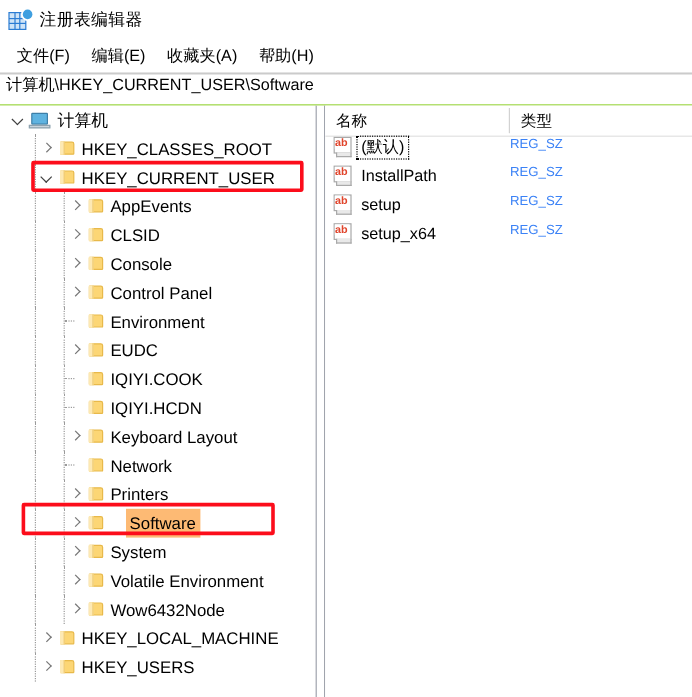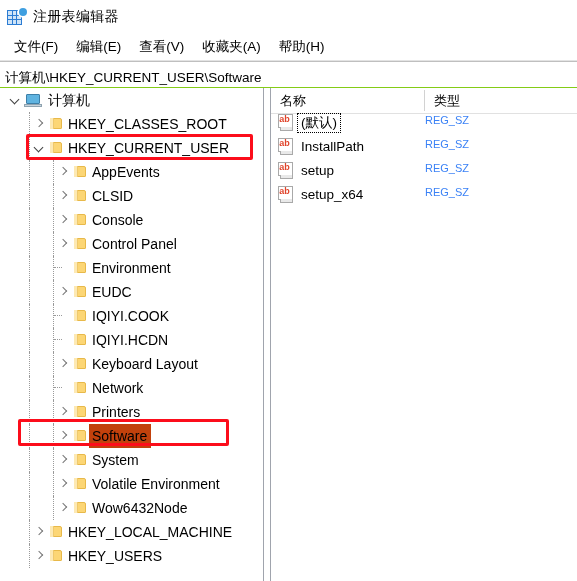--- a/index.html
+++ b/index.html
@@ -48,21 +48,21 @@
     padding:2px 8px;margin-left:2px;
     white-space:nowrap;cursor:default;
   }
   .menu-item:first-child{margin-left:6px;}
   
   #addressbar{
     position:absolute;left:0;top:61px;width:577px;height:25px;
     background:#ffffff;
     border-top:1px solid #bfbfbf;
     border-bottom:1px solid #84cc16;
-    display:flex;align-items:flex-end;
+    display:flex;align-items:flex-start;
   }
   #address-text{
     font-size:13.5px;color:#000;padding-left:5px;white-space:nowrap;
   }
   
   #tree-pane{
     position:absolute;left:0;top:88px;width:263px;height:493px;
     background:#ffffff;overflow:hidden;
   }
   #splitter{
@@ -78,21 +78,21 @@
     background:#ffffff;overflow:hidden;
   }
   
   .trow{
     position:relative;height:24px;display:flex;align-items:center;
     white-space:nowrap;
   }
   .trow .tlabel{
     font-size:14px;color:#000;line-height:24px;padding:0 4px 0 3px;
   }
-  .trow.selected .tlabel{background:#c2410c;}
+  .trow.selected .tlabel{background:#fdba74;margin-left:16px;}
   .chev{
     width:16px;height:24px;flex:none;position:relative;
   }
   .chev.has::after{
     content:"";position:absolute;left:4px;top:8px;
     width:5px;height:5px;
     border-right:1.6px solid #767676;
     border-bottom:1.6px solid #767676;
     transform:rotate(-45deg);
   }
@@ -220,21 +220,20 @@
         <i></i>
       </div>
     <div class="spark"></div>
   </div>
   <div id="app-title">注册表编辑器</div>
 </div>
 
 <div id="menubar">
     <div class="menu-item">文件(F)</div>
     <div class="menu-item">编辑(E)</div>
-    <div class="menu-item">查看(V)</div>
     <div class="menu-item">收藏夹(A)</div>
     <div class="menu-item">帮助(H)</div>
   </div>
 
 <div id="addressbar">
   <div id="address-text">计算机\HKEY_CURRENT_USER\Software</div>
 </div>
 
 <div id="tree-pane">
     <div class="trow">

